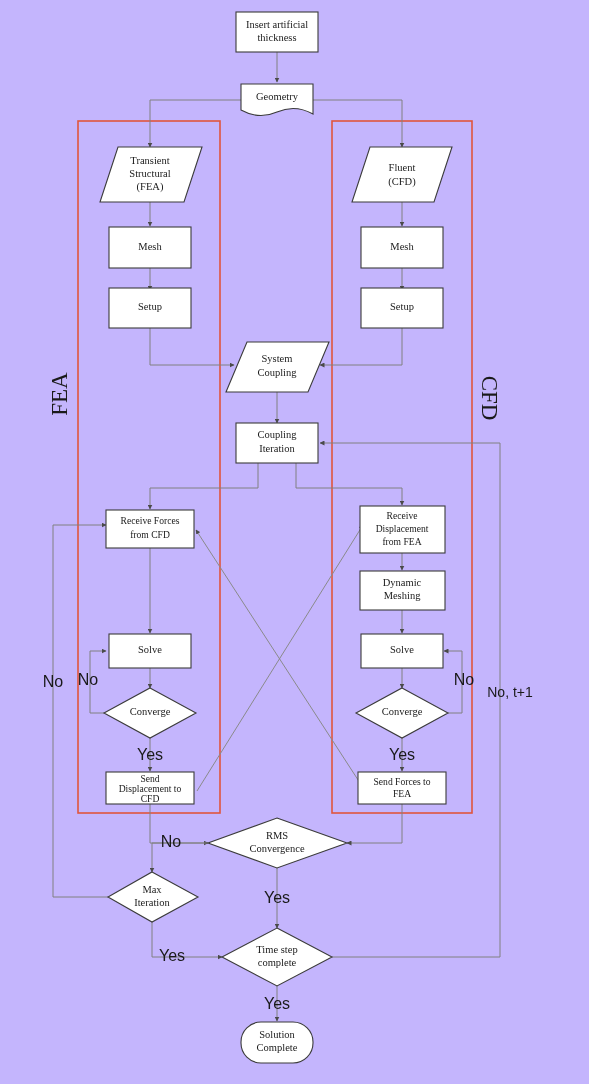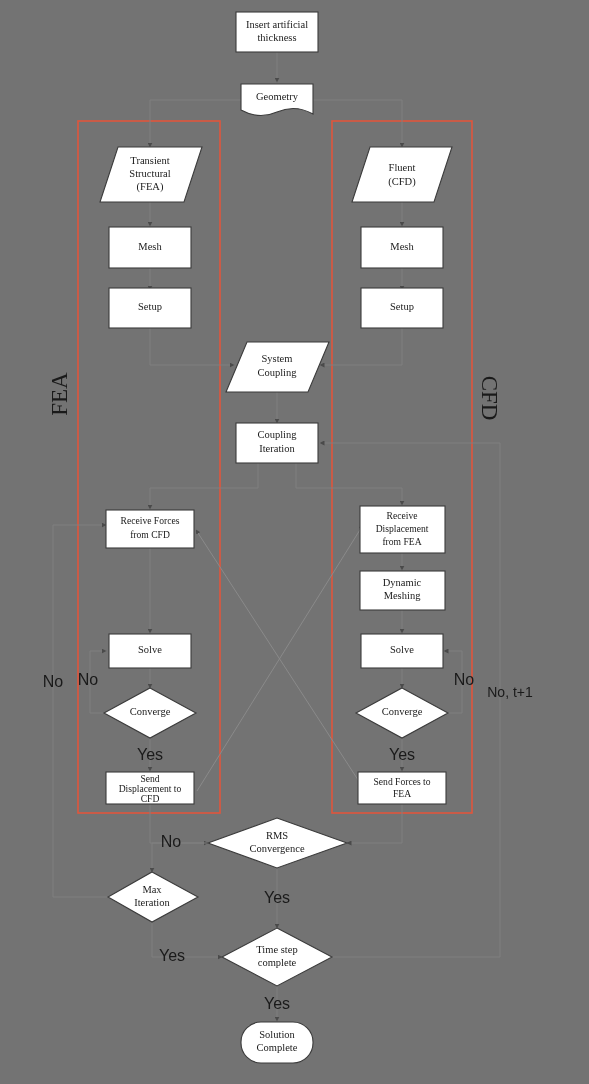--- a/index.html
+++ b/index.html
@@ -7,21 +7,21 @@
     padding: 0;
     background: #ffffff;
   }
   body {
     font-family: "Liberation Serif", "DejaVu Serif", serif;
   }
   #canvas {
     position: relative;
     width: 589px;
     height: 1084px;
-    background: #737373;
+    background: #c4b5fd;
     overflow: hidden;
   }
   svg#diagram {
     position: absolute;
     left: 0;
     top: 0;
     width: 589px;
     height: 1084px;
   }
   .nodebox {

